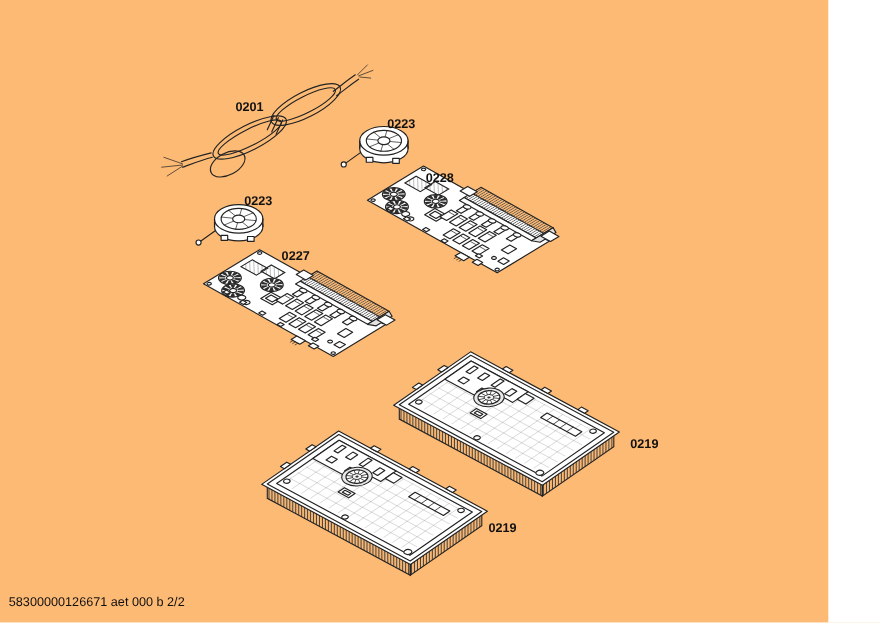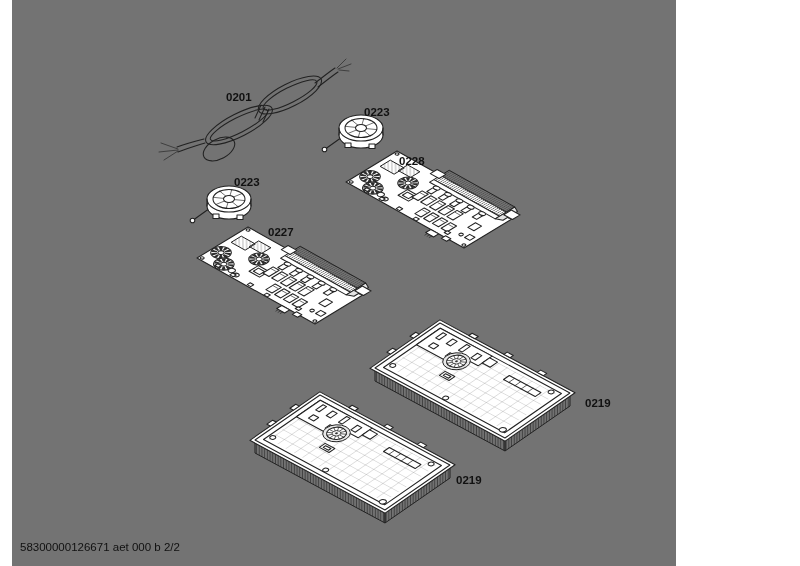--- a/index.html
+++ b/index.html
@@ -1,17 +1,17 @@
 <!DOCTYPE html>
 <html><head>
 <meta charset="utf-8">
 <style>
   html,body{margin:0;padding:0;background:#fff;}
-  .page{position:relative;width:664px;height:566px;background:#737373;overflow:hidden;
-        font-family:"Liberation Sans",sans-serif;margin-left:12px;}
+  .page{position:relative;width:753px;height:566px;background:#fdba74;overflow:hidden;
+        font-family:"Liberation Sans",sans-serif;}
   svg{position:absolute;left:0;top:0;}
   .ln{fill:none;stroke:#222;stroke-width:1.05;vector-effect:non-scaling-stroke;
       stroke-linecap:round;stroke-linejoin:round;}
   .wf{fill:#ffffff;stroke:#222;stroke-width:1.05;vector-effect:non-scaling-stroke;stroke-linejoin:round;}
   .gf{fill:#e4e4e4;stroke:#222;stroke-width:1.05;vector-effect:non-scaling-stroke;stroke-linejoin:round;}
   .thin{stroke-width:0.65;}
   .plabel{font:700 11.5px "Liberation Sans",sans-serif;fill:#111;}
   .pfooter{font:400 11.5px "Liberation Sans",sans-serif;fill:#111;}
 </style>
 </head>

